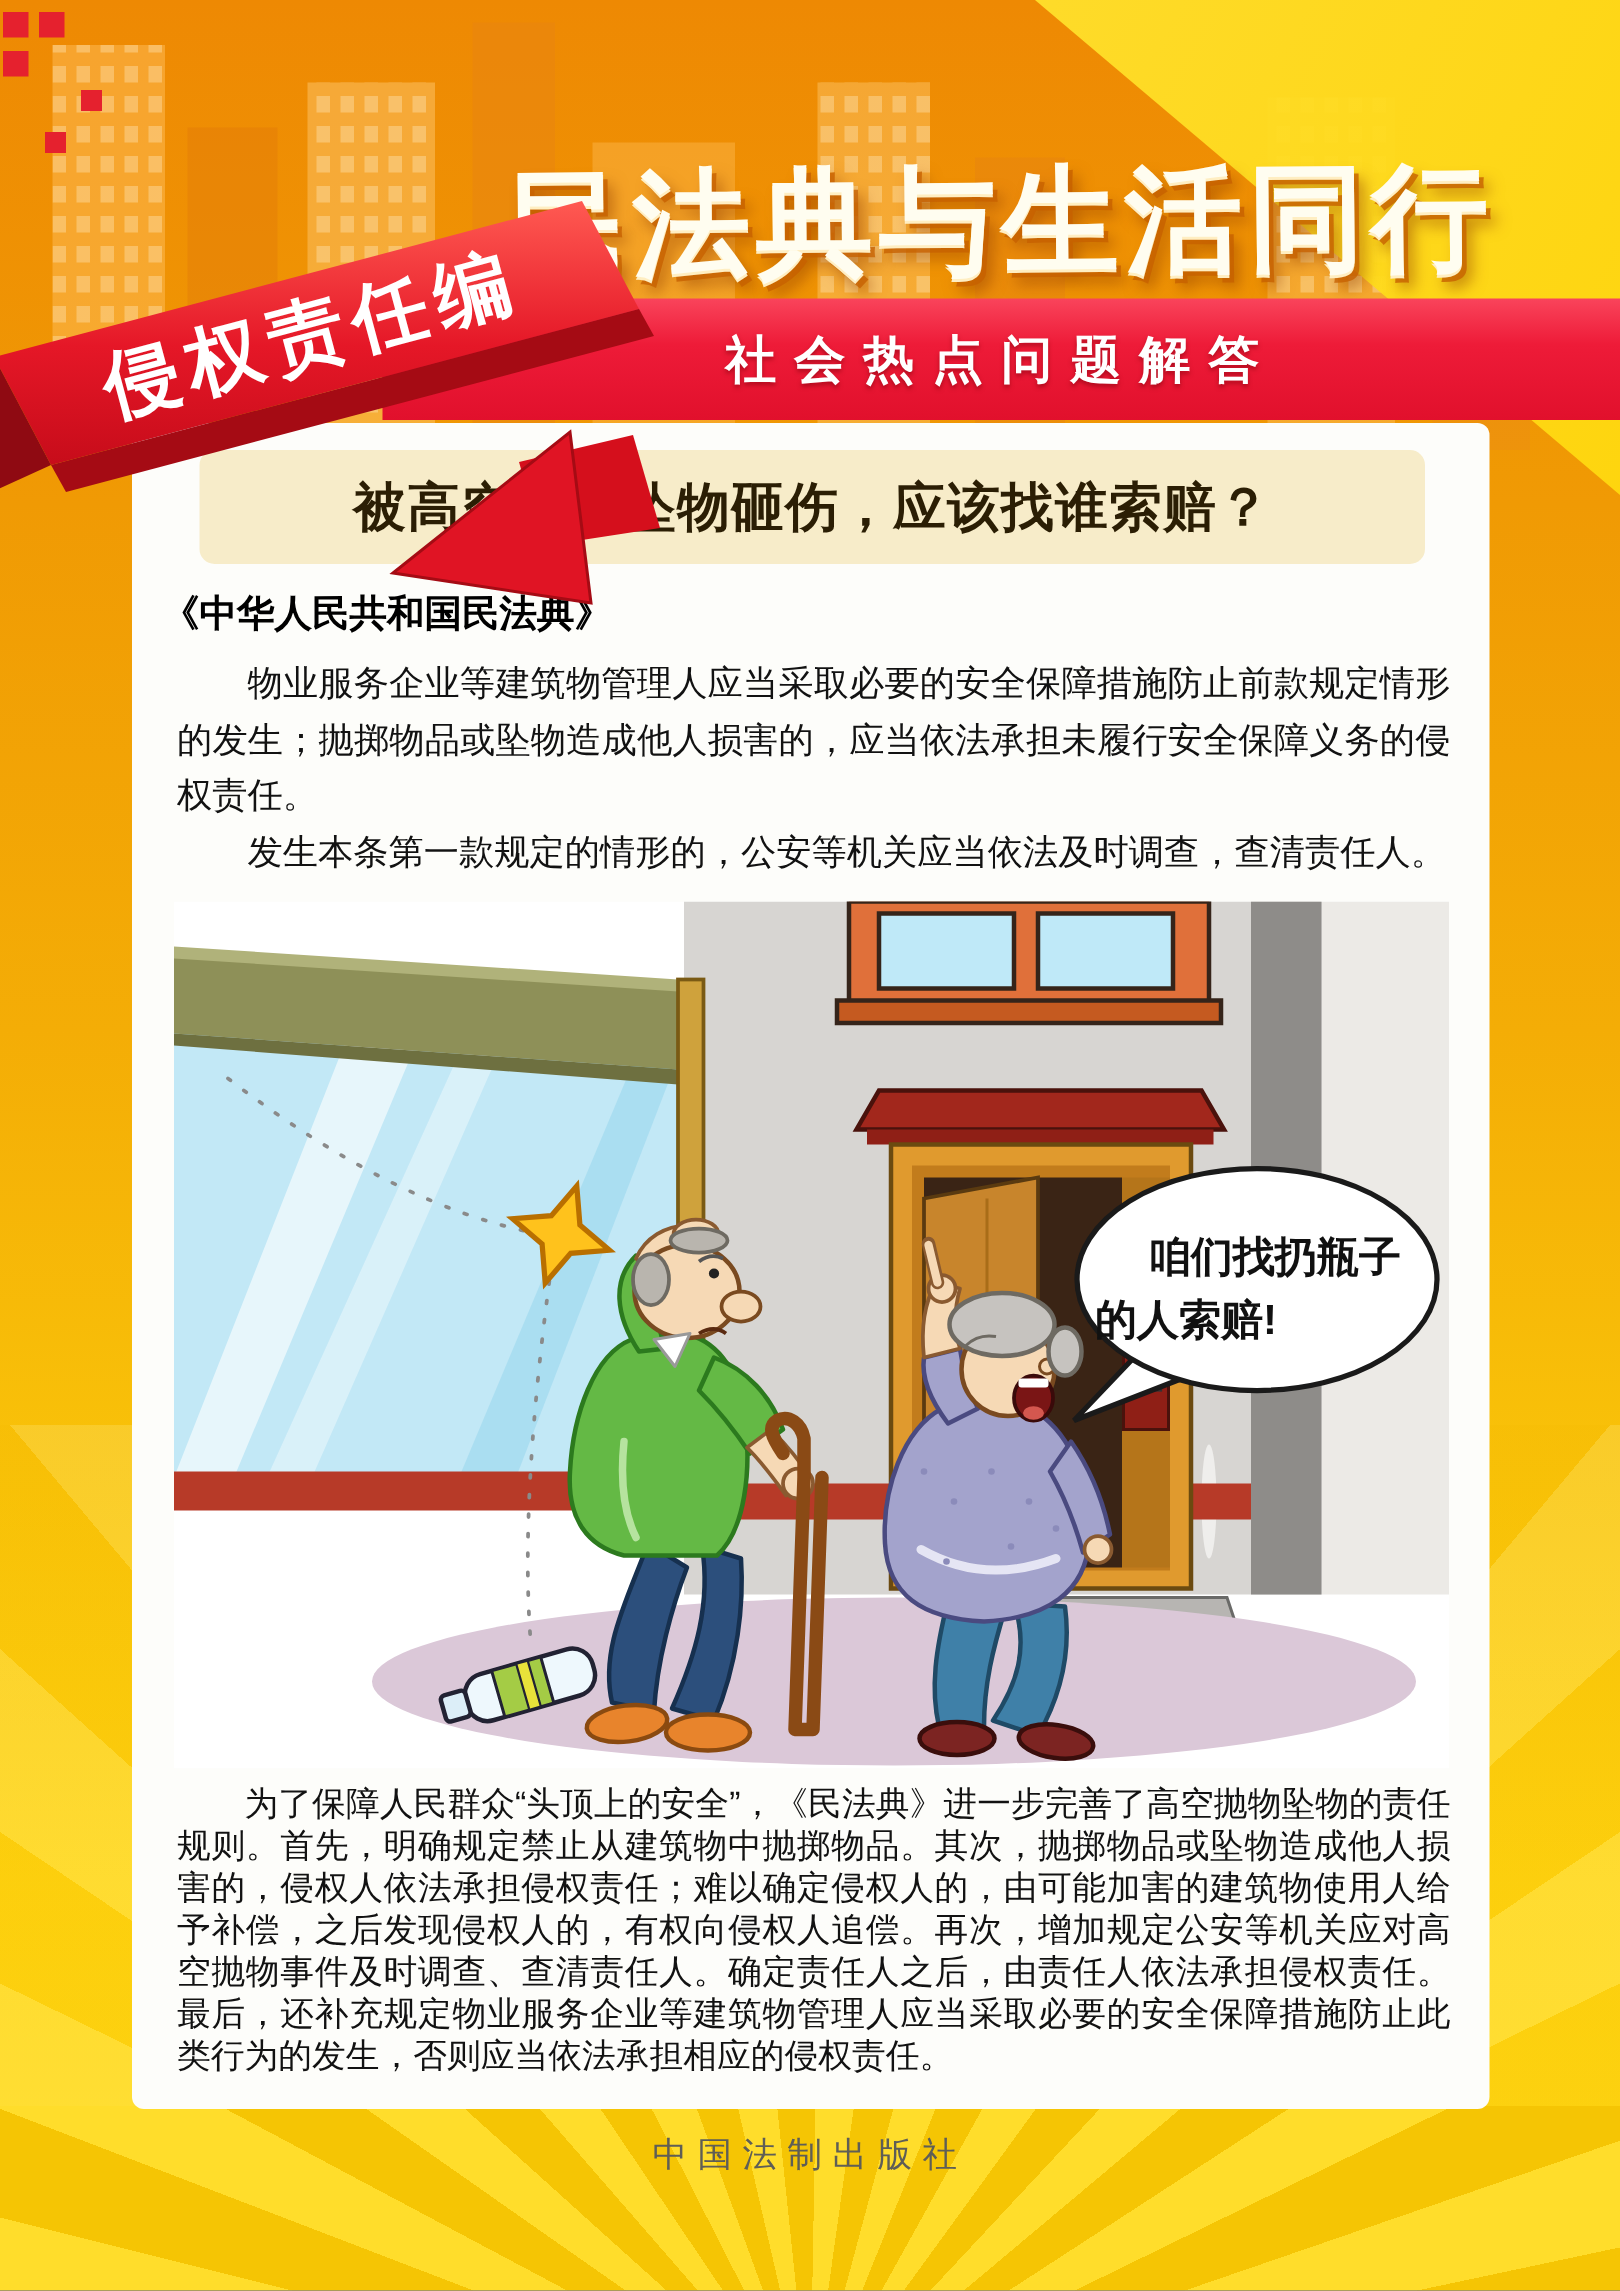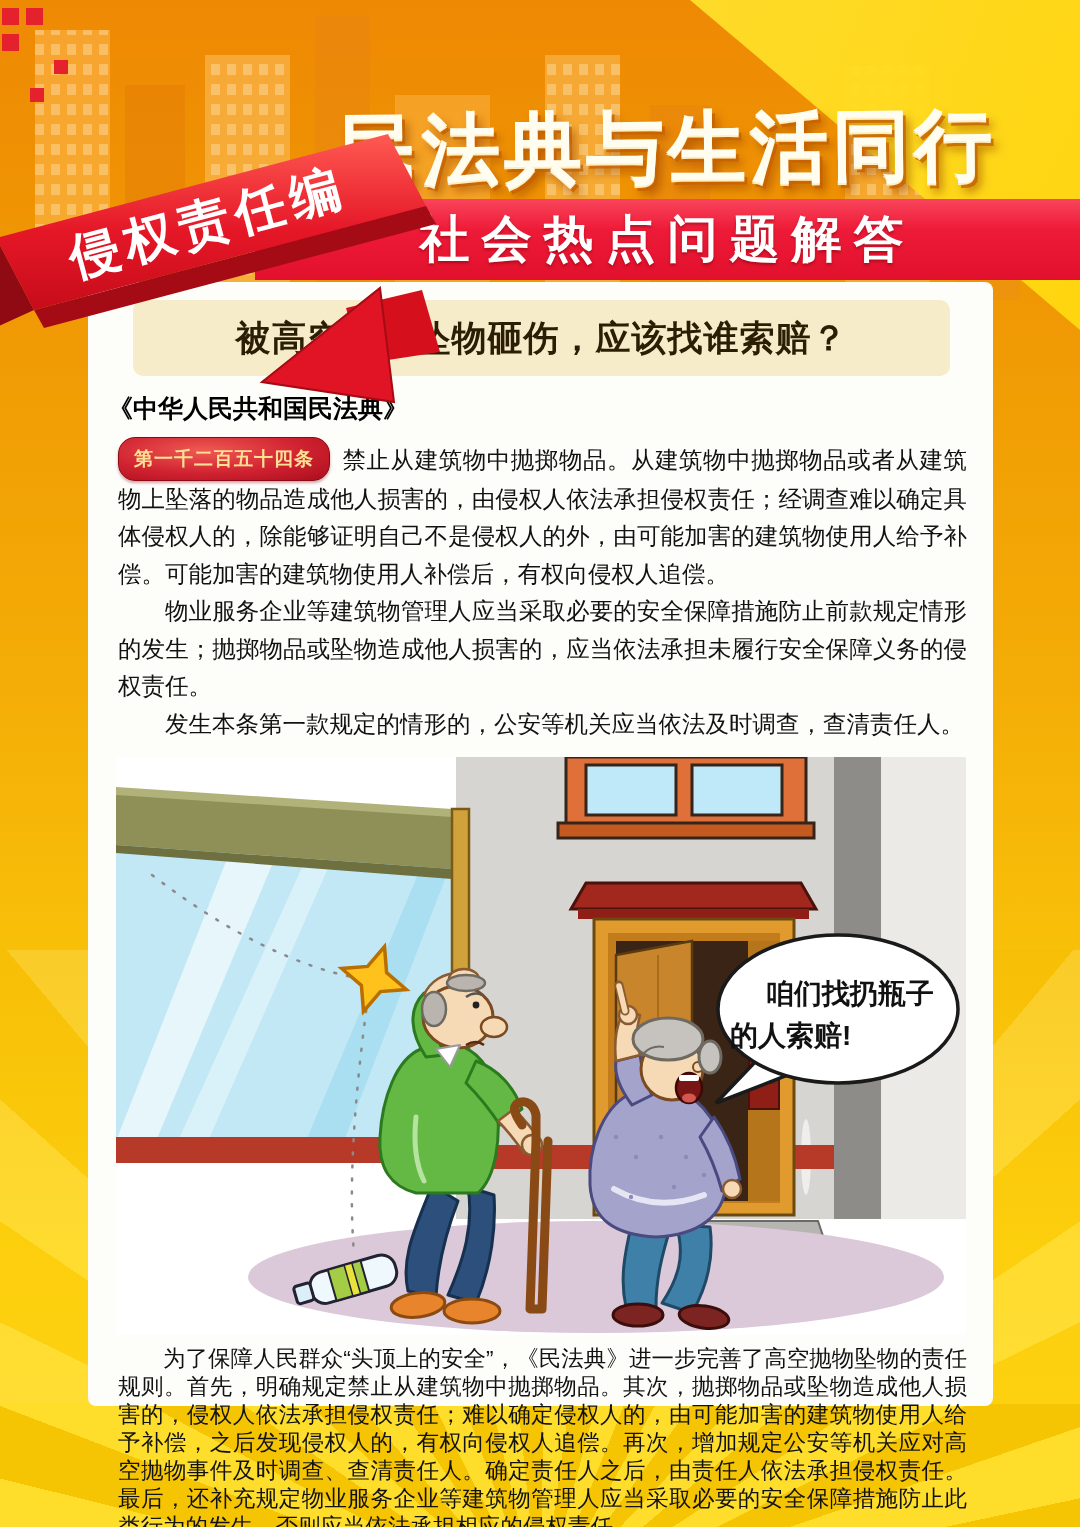--- a/index.html
+++ b/index.html
@@ -20,21 +20,21 @@
     text-shadow:0 2px 0 #ffeec2,3px 5px 0 rgba(198,96,0,.78),6px 9px 10px rgba(142,58,0,.55);
     transform:rotate(-.5deg);
   }
   .subtitle-band{
     position:absolute;left:255px;top:199px;width:825px;height:81px;z-index:1;
     background:linear-gradient(180deg,#f9445b 0%,#ee1b38 38%,#e1102c 100%);
     display:flex;align-items:center;justify-content:center;
   }
   .subtitle-band .txt{
     font-family:"Liberation Serif","DejaVu Serif",serif;
-    font-size:50px;font-weight:700;color:#ffffff;letter-spacing:12px;white-space:nowrap;
+    font-size:34px;font-weight:700;color:#ffffff;letter-spacing:12px;white-space:nowrap;
     text-shadow:0 2px 3px rgba(120,0,10,.5);
   }
   .ribbon{position:absolute;left:-10px;top:90px;z-index:3;}
   .ribbon text{
     font-family:"Liberation Serif","DejaVu Serif",serif;
     font-size:51px;font-weight:700;fill:#ffffff;letter-spacing:6px;
   }
   .panel{
     position:absolute;left:88px;top:282px;width:905px;height:1124px;z-index:2;
     background:#fdfdfa;border-radius:8px;
@@ -116,21 +116,20 @@
 
   <div class="panel">
 
     <div class="question-banner">
       <span class="txt">被高空抛物坠物砸伤，应该找谁索赔？</span>
     </div>
 
     <div class="law-source">《中华人民共和国民法典》</div>
 
     <div class="law-body">
-      <p><span class="article-badge">第一千二百五十四条</span><span>禁止从建筑物中抛掷物品。从建筑物中抛掷物品或者从建筑物上坠落的物品造成他人损害的，由侵权人依法承担侵权责任；经调查难以确定具体侵权人的，除能够证明自己不是侵权人的外，由可能加害的建筑物使用人给予补偿。可能加害的建筑物使用人补偿后，有权向侵权人追偿。</span></p>
       <p class="indent">物业服务企业等建筑物管理人应当采取必要的安全保障措施防止前款规定情形的发生；抛掷物品或坠物造成他人损害的，应当依法承担未履行安全保障义务的侵权责任。</p>
       <p class="indent">发生本条第一款规定的情形的，公安等机关应当依法及时调查，查清责任人。</p>
     </div>
 
     <svg class="illu" width="850" height="578" viewBox="0 0 850 578">
       <rect x="0" y="0" width="850" height="578" fill="#ffffff"></rect>
 
       <g>
         <rect x="765" y="0" width="85" height="462" fill="#eceae6"></rect>
         <rect x="340" y="0" width="425" height="462" fill="#d7d5d2"></rect>
@@ -275,15 +274,16 @@
     </defs>
     <polygon points="6,148 398,44 436,116 44,220" fill="url(#ribbonGrad)"></polygon>
     <polygon points="44,220 436,116 446,134 54,238" fill="#a50b14"></polygon>
     <polygon points="6,148 44,220 0,240" fill="#8f0a12"></polygon>
     <polygon points="356,218 432,200 450,262 372,274" fill="#d50f1c"></polygon>
     <polygon points="272,292 390,198 404,312" fill="#e01424" stroke="#a50b14" stroke-width="2"></polygon>
     <text x="218" y="150" text-anchor="middle" transform="rotate(-15 218 135)">侵权责任编</text>
   </svg>
 
   <div class="footer">
+    <div class="line">中国法制出版社</div>
   </div>
 
 </div>
 
 </body></html>

